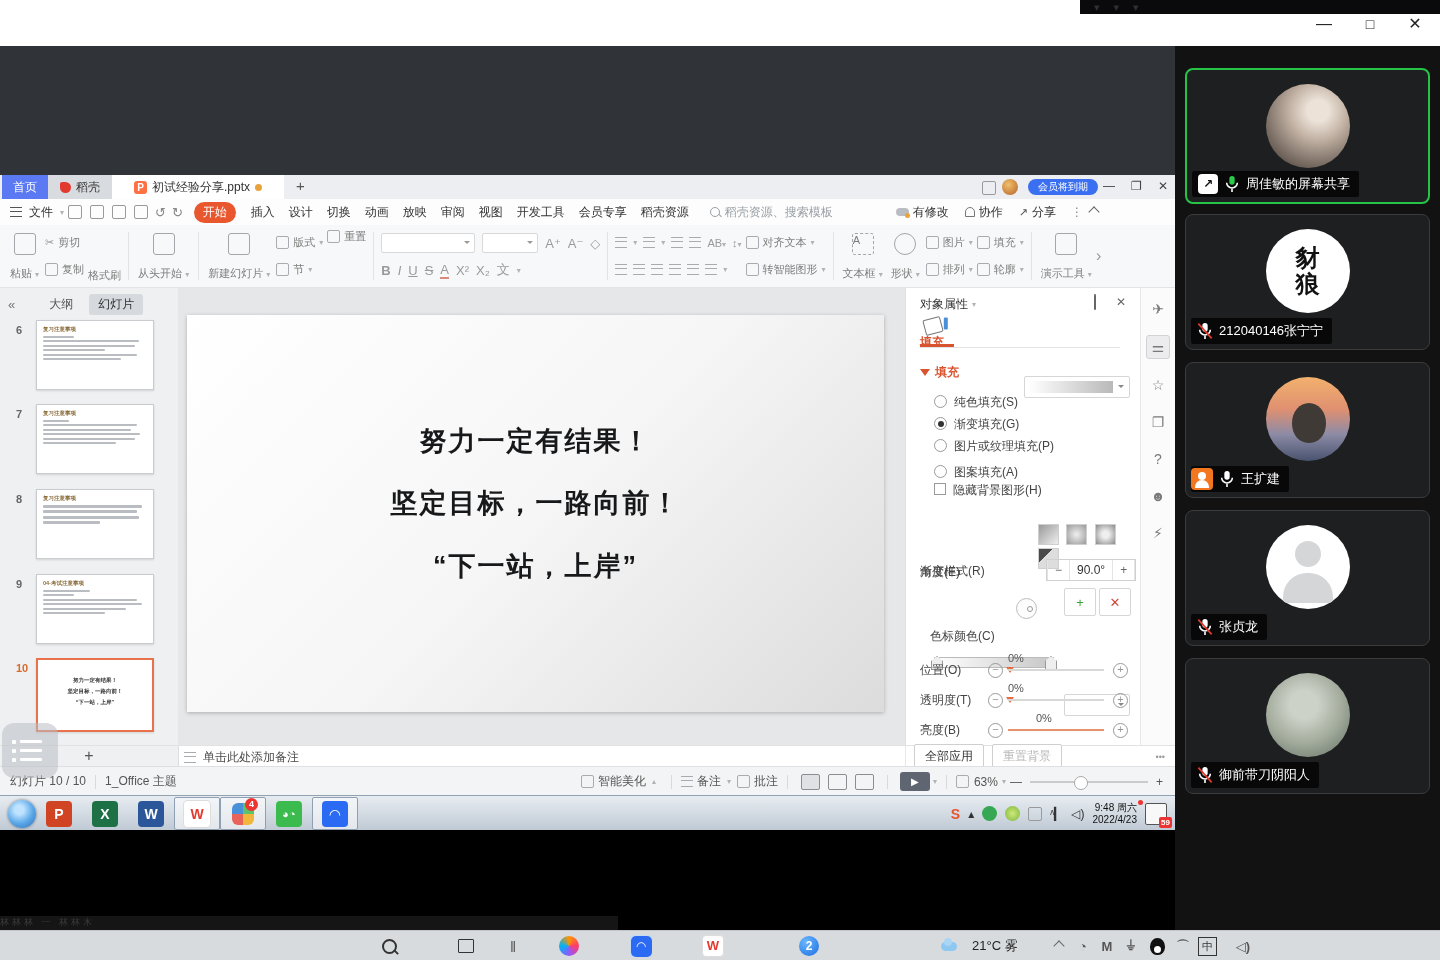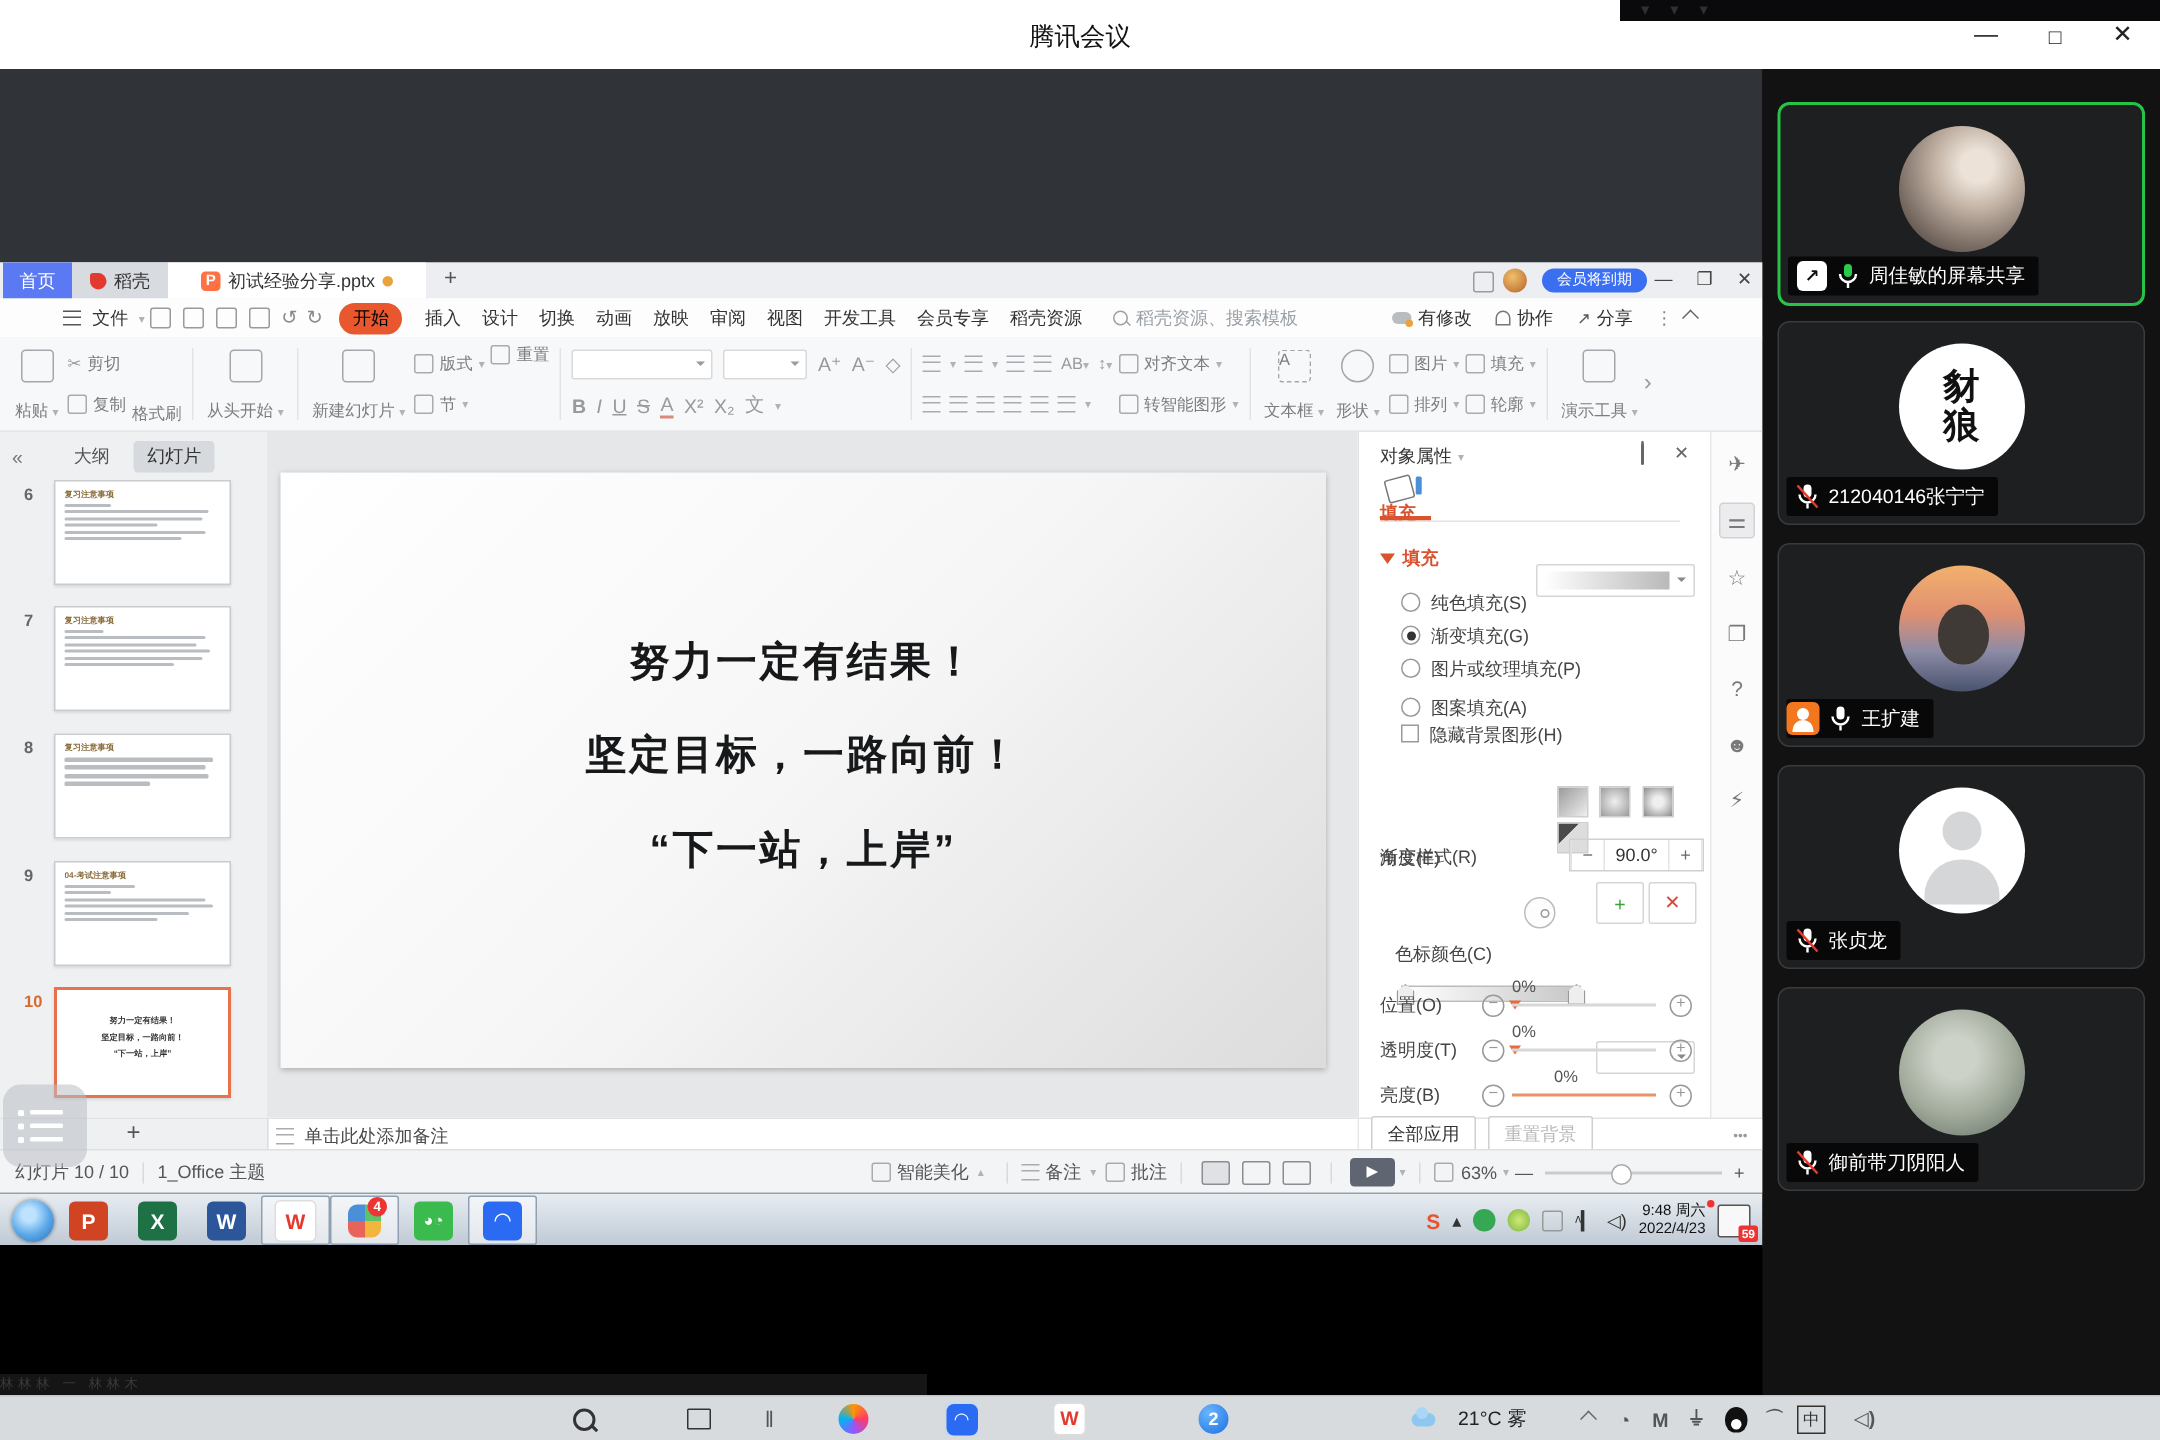--- a/index.html
+++ b/index.html
@@ -26,23 +26,23 @@
   #tab-store{left:48px;width:64px;background:#d8dbdf;color:#333;}
   .dk-ic{width:11px;height:11px;background:#e33a30;border-radius:3px 8px 8px 8px;}
   #tab-doc{left:112px;width:172px;background:#fff;color:#333;}
   .p-logo{width:13px;height:13px;background:#ff7042;border-radius:3px;color:#fff;font-size:10px;font-weight:bold;text-align:center;line-height:13px;}
   .dotsave{width:7px;height:7px;border-radius:50%;background:#e8a33d;}
   #tab-plus{position:absolute;left:296px;top:2px;font-size:15px;color:#555;}
   .tb-ctrl{position:absolute;top:4px;font-size:12px;color:#444;}
   #memb-pill{position:absolute;left:1028px;top:4px;width:70px;height:16px;background:#3a6ff2;border-radius:9px;color:#fff;font-size:10px;text-align:center;line-height:16px;}
   #tb-avatar{position:absolute;left:1002px;top:4px;width:16px;height:16px;border-radius:50%;background:radial-gradient(circle at 40% 35%,#f0c06a,#b5622a);}
   
-  #menubar{position:absolute;left:0;top:24px;width:1175px;height:26px;background:#fdfdfd;border-bottom:1px solid #ededed;display:flex;align-items:center;font-size:12px;color:#333;justify-content:center;}
+  #menubar{position:absolute;left:0;top:24px;width:1175px;height:26px;background:#fdfdfd;border-bottom:1px solid #ededed;display:flex;align-items:center;font-size:12px;color:#333;}
   .mi{margin:0 7px;white-space:nowrap;}
-  #mi-start{background:#e8572e;color:#000000;border-radius:11px;padding:2px 9px;margin:0 8px;}
+  #mi-start{background:#e8572e;color:#ffffff;border-radius:11px;padding:2px 9px;margin:0 8px;}
   .burger{width:12px;height:8px;border-top:1.5px solid #555;border-bottom:1.5px solid #555;margin-left:10px;position:relative;}
   .burger:after{content:"";position:absolute;left:0;top:2.5px;width:12px;border-top:1.5px solid #555;}
   .qicon{width:12px;height:12px;border:1.3px solid #9a9a9a;border-radius:2px;margin:0 4px;}
   .undo{color:#8a8a8a;font-size:13px;margin:0 3px;}
   #menu-search{display:flex;align-items:center;gap:5px;color:#9aa0a6;margin-left:14px;width:178px;}
   .mag{width:8px;height:8px;border:1.4px solid #9aa0a6;border-radius:50%;position:relative;}
   .mag:after{content:"";position:absolute;left:7px;top:7px;width:4px;height:1.4px;background:#9aa0a6;transform:rotate(45deg);}
   .m-act{display:flex;align-items:center;gap:4px;margin:0 8px;color:#333;}
   .cloud-s{width:13px;height:8px;background:#b9bdc2;border-radius:5px;position:relative;}
   .cloud-s:after{content:"";position:absolute;right:-1px;bottom:-2px;width:5px;height:5px;background:#e8a33d;border-radius:50%;}
@@ -183,21 +183,20 @@
   
   #floatw{left:2px;top:723px;width:56px;height:55px;background:rgba(185,190,196,.55);border-radius:12px;z-index:4;display:flex;flex-direction:column;justify-content:center;gap:5px;padding-left:10px;box-sizing:border-box;}
   .fw-row{display:flex;align-items:center;gap:4px;}
   .fw-dot{width:4px;height:4px;background:#fff;border-radius:1px;}
   .fw-line{width:22px;height:3px;background:#fff;border-radius:1px;}
 </style>
 </head>
 <body>
 
 <div class="abs" id="titlebar">
-  <div class="abs" id="mt-title">腾讯会议</div>
   <div class="abs winbtn" style="left:1316px;">—</div>
   <div class="abs winbtn" style="left:1362px;font-size:14px;">□</div>
   <div class="abs winbtn" style="left:1407px;">✕</div>
 </div>
 <div class="abs" id="topstrip">▾▾▾</div>
 
 <div class="abs" id="stage"></div>
 <div class="abs" id="share-top"></div>
 <div class="abs" id="rec">
   <div class="cloud"></div>

